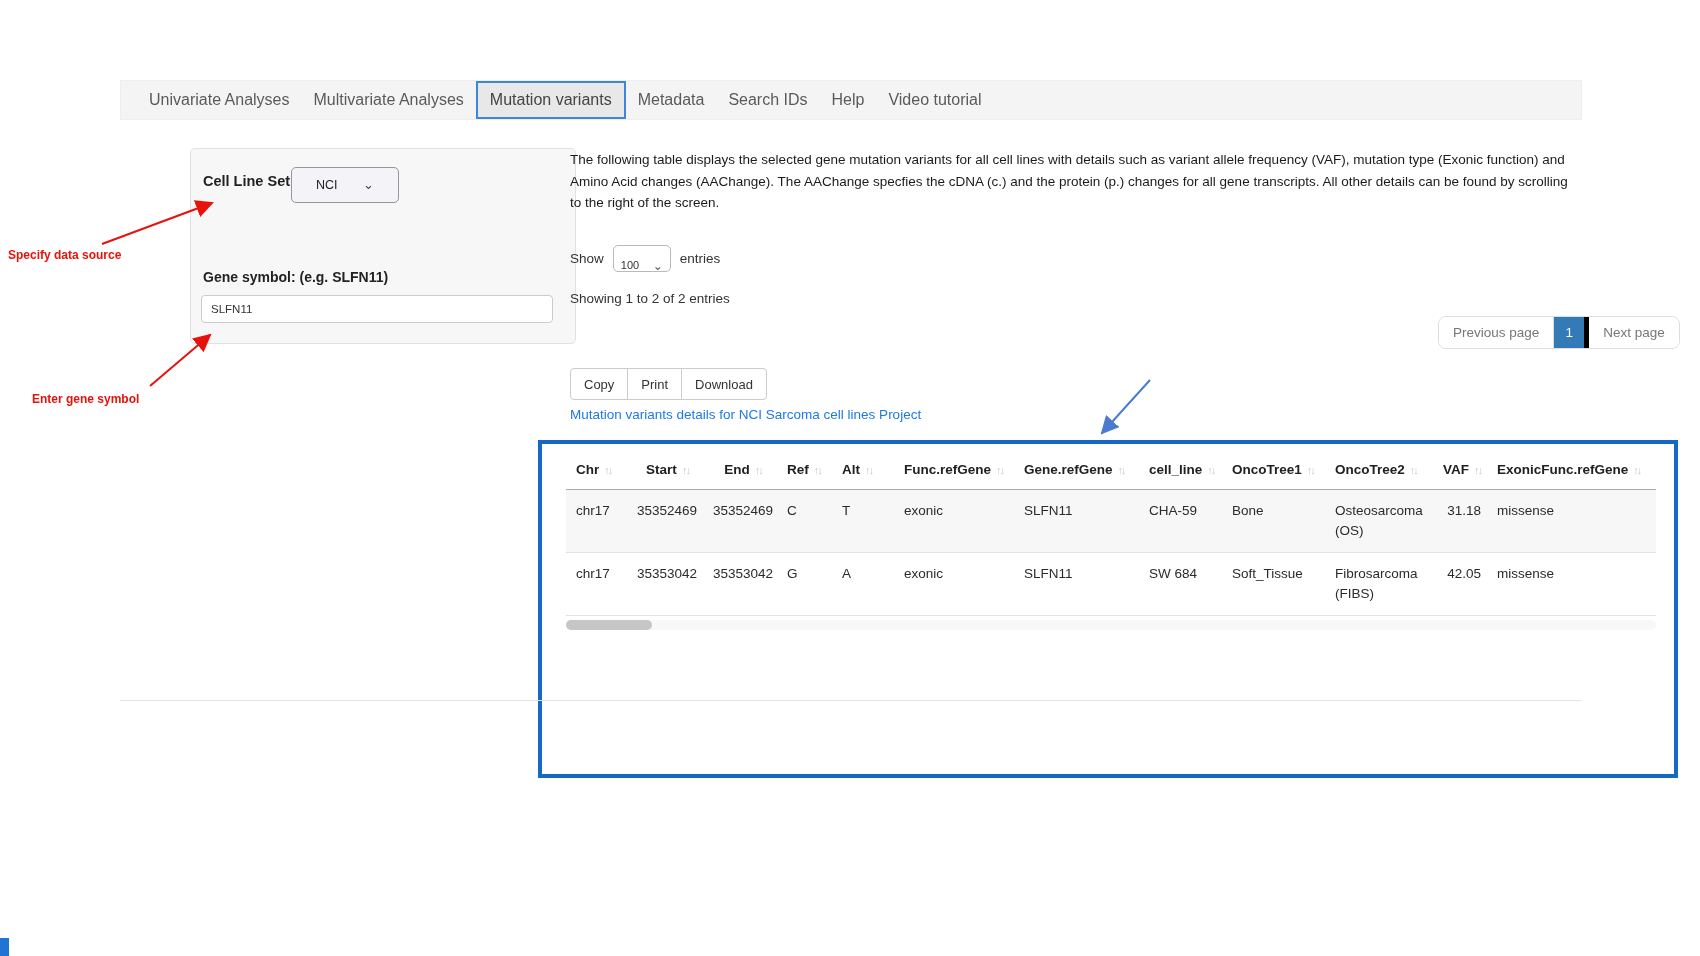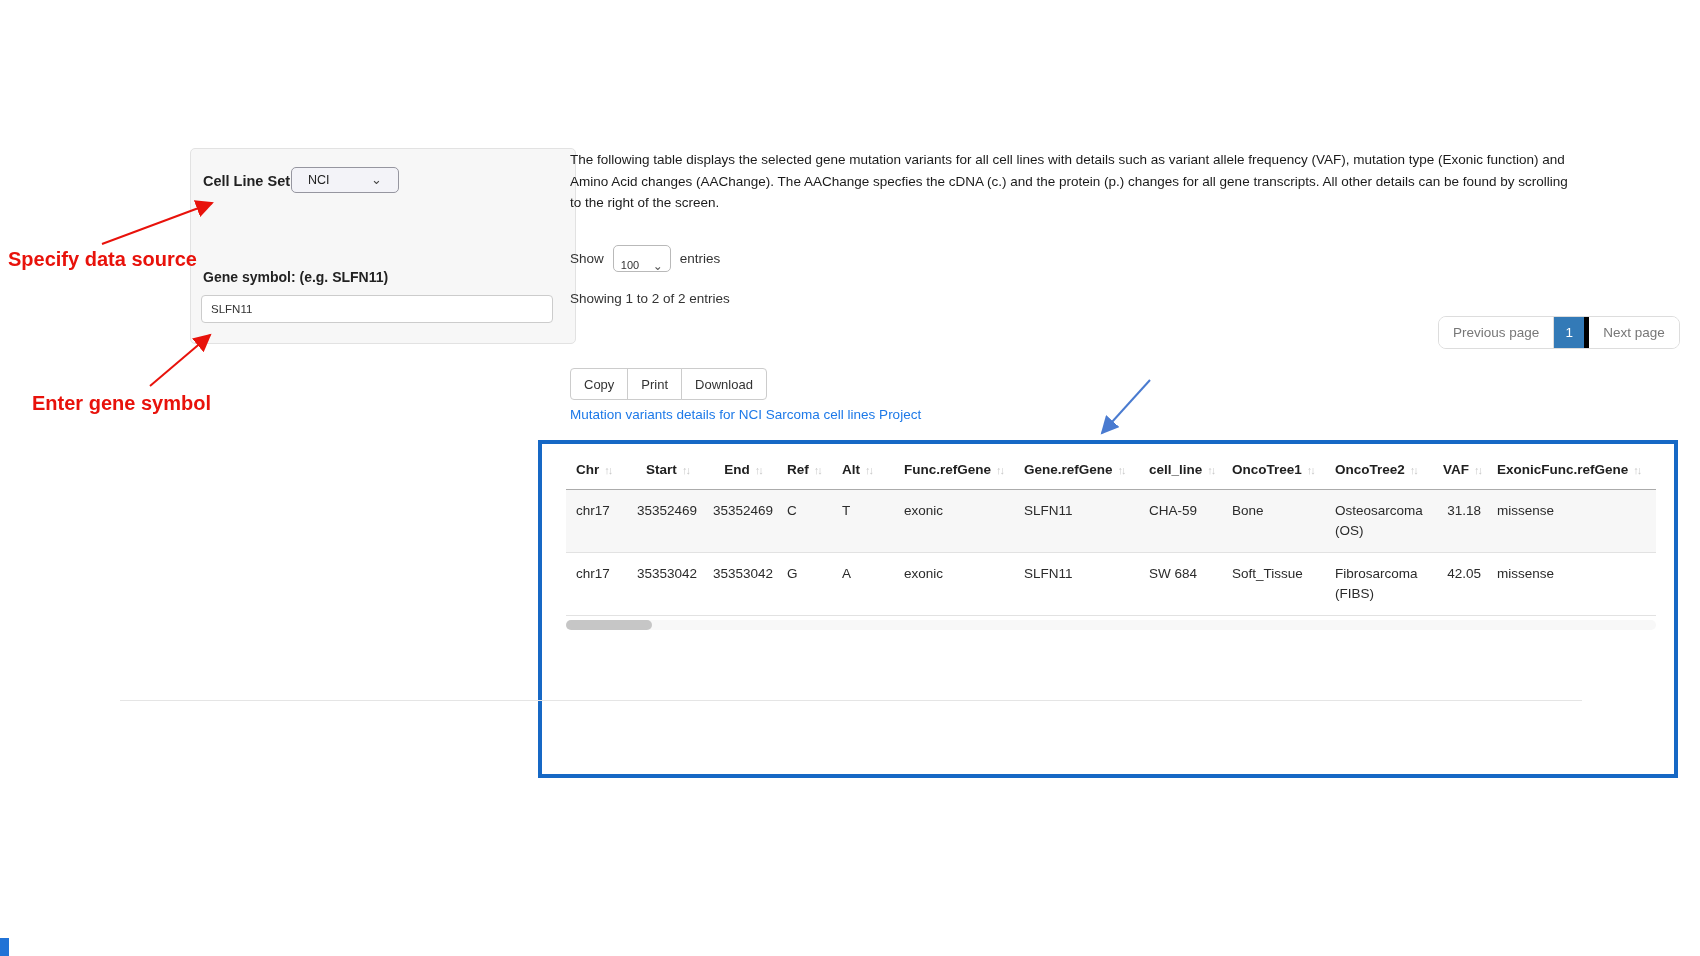--- a/index.html
+++ b/index.html
@@ -12,32 +12,32 @@
             background:#f4f4f4; border:1px solid #eee; display:flex; align-items:stretch;
             padding-left:16px; }
   .tab { display:flex; align-items:center; padding:0 12px; font-size:16px; color:#5a5a5a;
          white-space:nowrap; cursor:default; }
   .tab.active { background:#e8e8e8; border:2px solid #3e86d8; color:#444; }
 
   
   .well { position:absolute; left:158px; top:148px; width:386px; height:196px;
           background:#f7f7f7; border:1px solid #e2e2e2; border-radius:5px;margin-left:32px; }
   .cls-label { position:absolute; left:12px; top:24px; font-size:14.5px; font-weight:bold; color:#222; }
-  .cls-select { position:absolute; left:100px; top:18px; width:108px; height:26px;
+  .cls-select { position:absolute; left:100px; top:18px; width:108px; height:36px;
                 background:#f3f3f8; border:1px solid #9696a0; border-radius:5px;
-                display:flex; align-items:center; padding:0 16px; font-size:12.5px; color:#222; }
+                display:flex; align-items:center; padding:0 24px; font-size:12.5px; color:#222; }
   .cls-select .chev { margin-left:auto; font-size:13px; color:#444; line-height:10px; }
   .gene-label { position:absolute; left:12px; top:120px; font-size:14px; font-weight:bold; color:#222; }
   .gene-input { position:absolute; left:10px; top:146px; width:352px; height:28px;
                 border:1px solid #ccc; border-radius:4px; background:#fff;
                 font-size:11.5px; color:#333; padding:0 9px;
                 font-family:"Liberation Sans", sans-serif; }
 
   
-  .red-note { position:absolute; font-size:20px; font-weight:bold; color:var(--red); white-space:nowrap; }
+  .red-note { position:absolute; font-size:12px; font-weight:bold; color:var(--red); white-space:nowrap; }
   #note-specify { left:8px; top:248px; }
   #note-enter { left:32px; top:392px; }
   .blue-note { position:absolute; left:988px; top:284px; font-size:26px; font-weight:bold;
                color:var(--ann-blue); line-height:42px; white-space:nowrap; }
   .arrows { position:absolute; left:0; top:0; pointer-events:none; }
 
   
   .desc { position:absolute; left:570px; top:149px; width:1002px; font-size:13.5px;
           line-height:21.5px; color:#1b1b1b; }
   .show-row { position:absolute; left:570px; top:245px; display:flex; align-items:center;
@@ -89,20 +89,31 @@
   .hthumb { width:86px; height:10px; background:#c6c6c6; border-radius:5px; }
 
   .separator { position:absolute; left:120px; top:700px; width:1462px; height:1px; background:#e5e5e5; }
   .corner-chip { position:absolute; left:0; top:938px; width:9px; height:18px; background:#2173d6; }
 </style>
 </head>
 <body>
 
 <div class="page">
 
+  <nav class="navbar">
+    <div id="tabs" style="display:flex; align-items:stretch;">
+        <div class="tab">Univariate Analyses</div>
+        <div class="tab">Multivariate Analyses</div>
+        <div class="tab active">Mutation variants</div>
+        <div class="tab">Metadata</div>
+        <div class="tab">Search IDs</div>
+        <div class="tab">Help</div>
+        <div class="tab">Video tutorial</div>
+      </div>
+  </nav>
 
   <div class="well">
     <span class="cls-label">Cell Line Set</span>
     <div class="cls-select">
       <span>NCI</span>
       <span class="chev">⌄</span>
     </div>
     <span class="gene-label">Gene symbol: (e.g. SLFN11)</span>
     <input class="gene-input" type="text" value="SLFN11" style="">
   </div>

